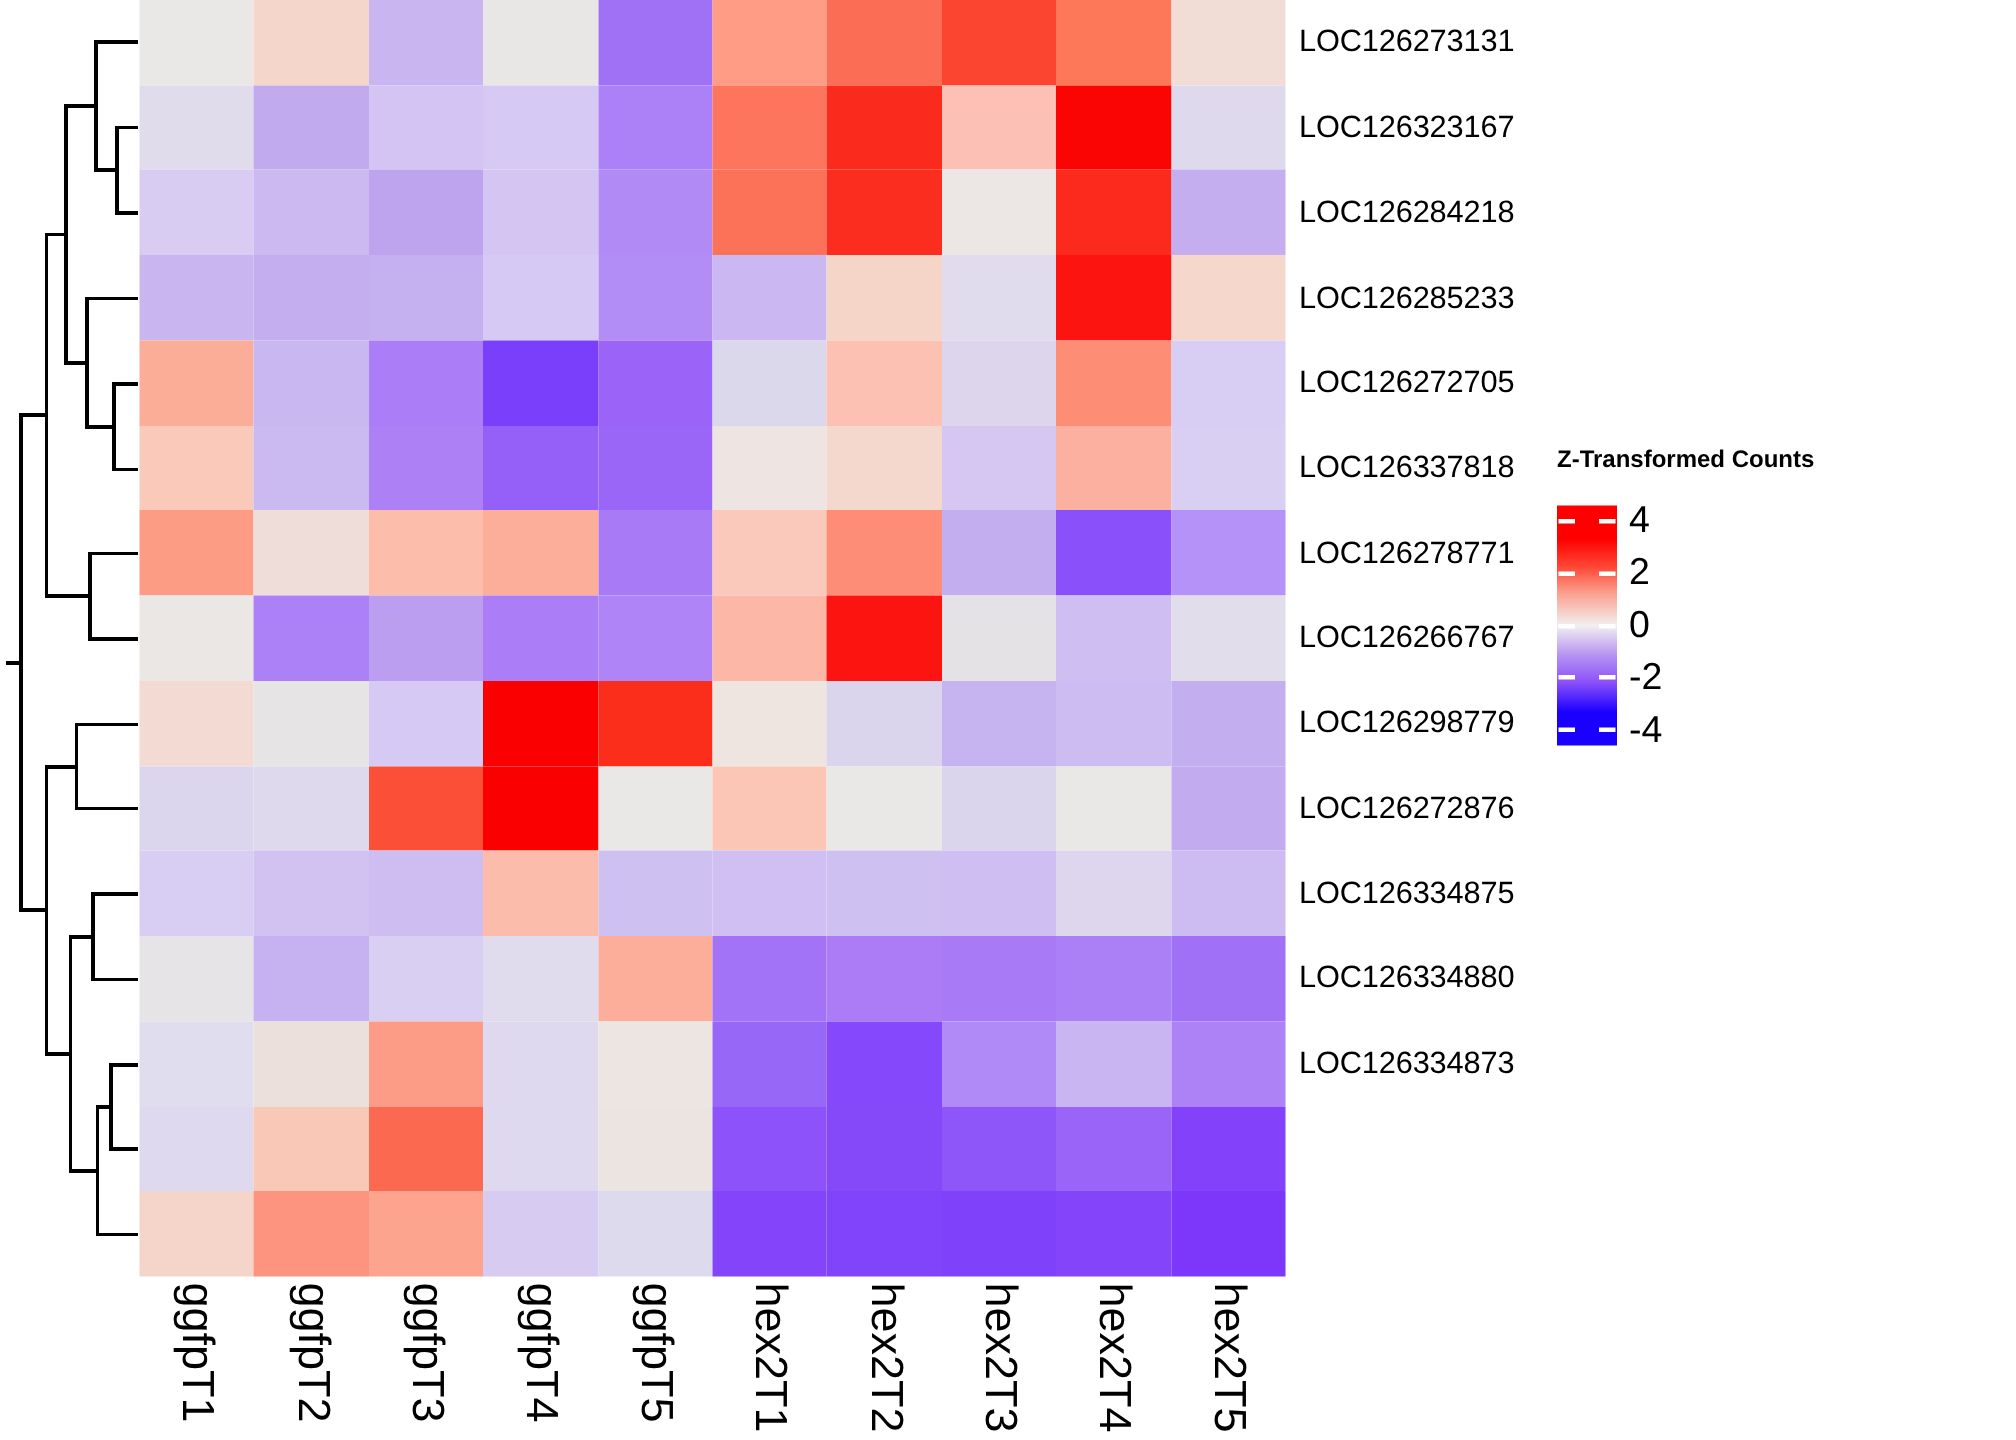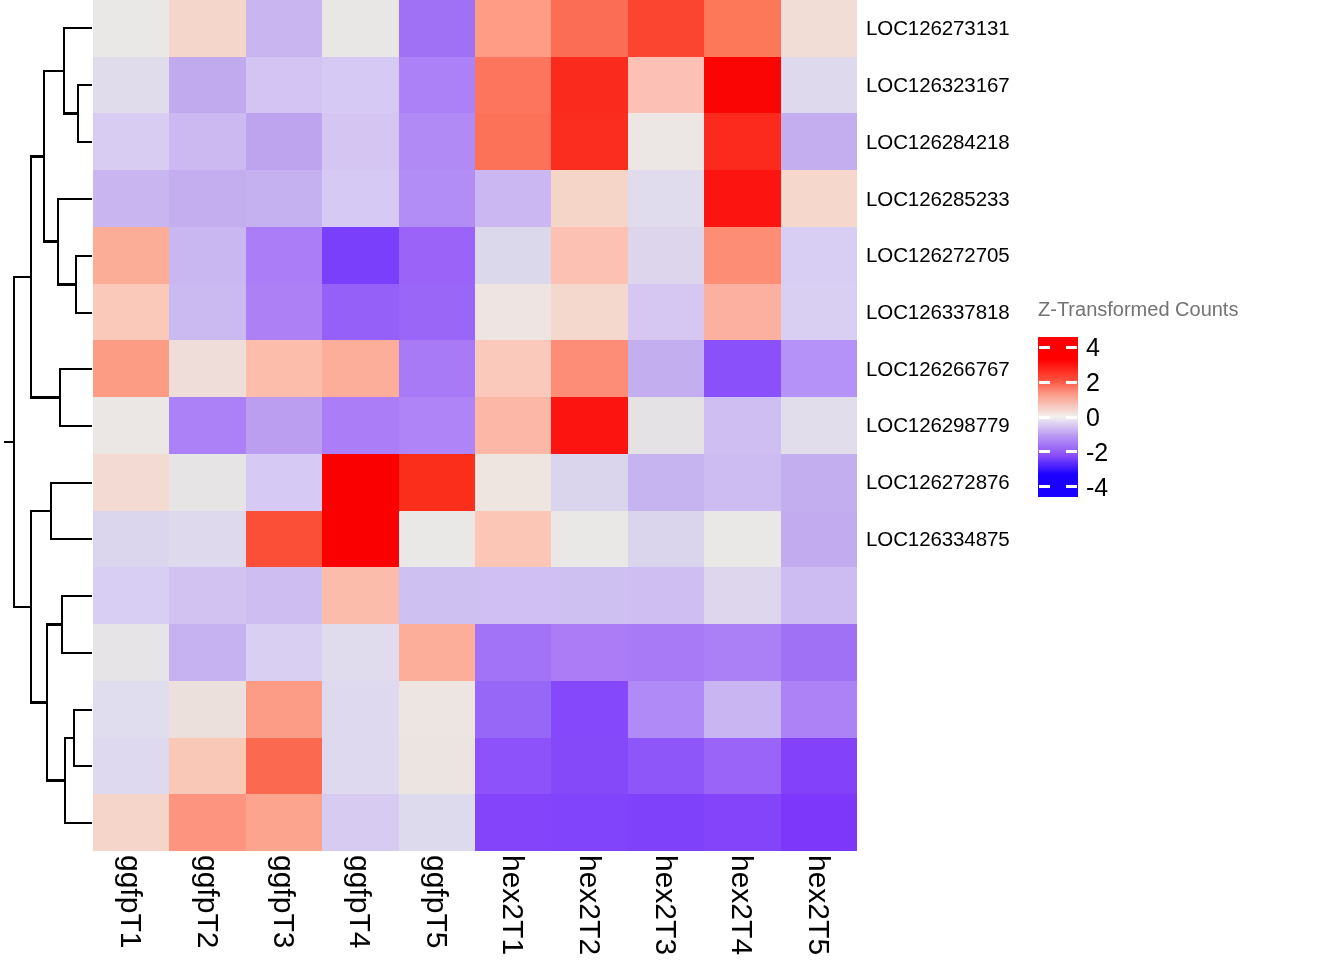--- a/index.html
+++ b/index.html
@@ -94,23 +94,23 @@
     position: absolute;
     left: 1034px;
     top: 298px;
     width: 300px;
     height: 215px;
   }
   #legend-title {
     position: absolute;
     left: 4px;
     top: 0px;
-    font-size: 20px;
-    font-weight: normal;
-    color: #737373;
+    font-size: 16px;
+    font-weight: bold;
+    color: #000000;
     white-space: nowrap;
   }
   #legend-bar-wrap {
     position: absolute;
     left: 4px;
     top: 39px;
     width: 40px;
     height: 160px;
   }
   #legend-bar {
@@ -326,24 +326,27 @@
       <div class="cell" style="background: rgb(124, 55, 251);"></div>
     </div>
 
   <div id="row-labels">
       <div class="row-label">LOC126273131</div>
       <div class="row-label">LOC126323167</div>
       <div class="row-label">LOC126284218</div>
       <div class="row-label">LOC126285233</div>
       <div class="row-label">LOC126272705</div>
       <div class="row-label">LOC126337818</div>
+      <div class="row-label">LOC126278771</div>
       <div class="row-label">LOC126266767</div>
       <div class="row-label">LOC126298779</div>
       <div class="row-label">LOC126272876</div>
       <div class="row-label">LOC126334875</div>
+      <div class="row-label">LOC126334880</div>
+      <div class="row-label">LOC126334873</div>
     </div>
 
   <div id="col-labels">
       <div class="col-label-slot">
         <div class="col-label">ggfpT1</div>
       </div>
       <div class="col-label-slot">
         <div class="col-label">ggfpT2</div>
       </div>
       <div class="col-label-slot">

